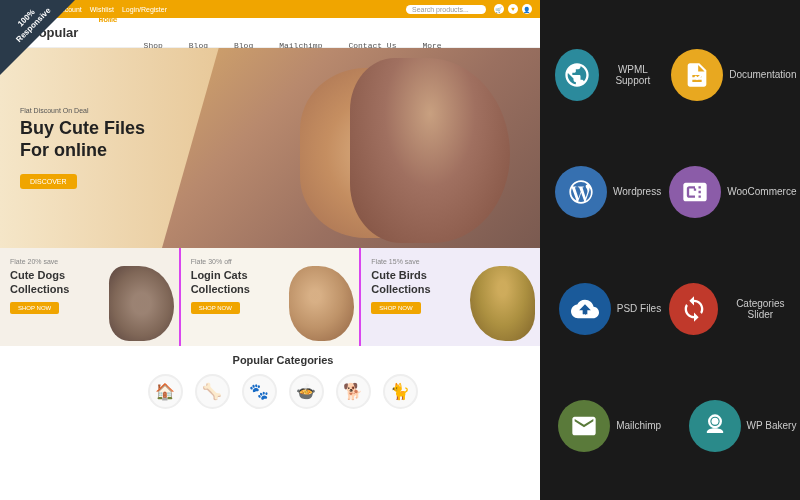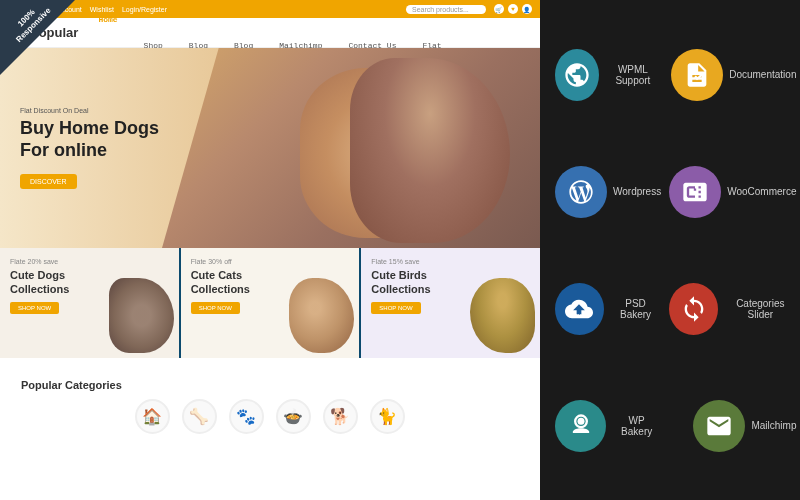--- a/index.html
+++ b/index.html
@@ -188,23 +188,23 @@
       border: none;
       padding: 4px 10px;
       border-radius: 3px;
       font-size: 7px;
       cursor: pointer;
     }
 
     
     .cards-section {
       display: flex;
-      height: 110px;
+      height: 98px;
       gap: 2px;
-      background: #0c4a6e;
+      background: #d946ef;
     }
     .card {
       flex: 1;
       position: relative;
       overflow: hidden;
       display: flex;
       align-items: flex-start;
       padding: 10px;
     }
     .card-1 { background: #f5f0e8; }
@@ -260,22 +260,23 @@
       width: 65px;
       height: 75px;
       background: radial-gradient(ellipse at 50% 30%, #c8a040 10%, #a08020 50%, #806010 80%);
       border-radius: 50% 50% 40% 60%;
       opacity: 0.85;
     }
 
     
     .categories-section {
       background: #fff;
-      padding: 21px;
-      text-align: left;
+      padding: 8px;
+      text-align: center;
+      margin-left: 26px;
     }
     .categories-title {
       font-size: 11px;
       font-weight: bold;
       color: #333;
       margin-bottom: 8px;
     }
     .categories-row {
       display: flex;
       justify-content: center;
@@ -381,32 +382,32 @@
       <div class="logo-icon">🐾</div>
       <span>Popular</span>
     </div>
     <nav class="nav-items">
       <span class="nav-item active">Home</span>
       <span class="nav-item normal">Shop</span>
       <span class="nav-item normal">Blog</span>
       <span class="nav-item normal">Blog</span>
       <span class="nav-item normal">Mailchimp</span>
       <span class="nav-item normal">Contact Us</span>
-      <span class="nav-item normal">Flat</span>
+      <span class="nav-item normal">More</span>
     </nav>
   </div>
 
   <div class="hero">
     <div class="hero-bg"></div>
     <div class="hero-dog-silhouette"></div>
     <div class="hero-girl-silhouette"></div>
     <div class="hero-content">
       <div class="hero-tag">Flat Discount On Deal</div>
       <div class="hero-title">
-        <span>Buy Home Dogs</span><br>
+        <span>Buy Cute Files</span><br>
         <span>For online</span>
       </div>
       <button class="hero-btn">DISCOVER</button>
     </div>
   </div>
 
   <div class="cards-section">
 
     <div class="card card-1">
       <div>
@@ -419,21 +420,21 @@
       </div>
       <div class="card-image">
         <div class="dog-img"></div>
       </div>
     </div>
 
     <div class="card card-2">
       <div>
         <div class="card-tag">Flate 30% off</div>
         <div class="card-title">
-          <span>Cute Cats</span><br>
+          <span>Login Cats</span><br>
           <span>Collections</span>
         </div>
         <button class="card-btn">SHOP NOW</button>
       </div>
       <div class="card-image">
         <div class="cat-img"></div>
       </div>
     </div>
 
     <div class="card card-3">
@@ -516,45 +517,45 @@
     <span class="feature-label">WooCommerce</span>
   </div>
 
   <div class="feature-item">
     <div class="feature-icon-circle icon-darkblue">
       <svg viewBox="0 0 24 24">
           <path d="M19.35 10.04C18.67 6.59 15.64 4 12 4 9.11 4 6.6 5.64 5.35 8.04 2.34 8.36 0 10.91 0 14c0 3.31 2.69 6 6 6h13c2.76 0 5-2.24 5-5 0-2.64-2.05-4.78-4.65-4.96zM14 13v4h-4v-4H7l5-5 5 5h-3z"></path>
           <text x="6" y="20" font-size="5" fill="white">FREE</text>
         </svg>
     </div>
-    <span class="feature-label">PSD Bakery</span>
+    <span class="feature-label">PSD Files</span>
   </div>
 
   <div class="feature-item">
     <div class="feature-icon-circle icon-red">
       <svg viewBox="0 0 24 24">
           <path d="M12 4V1L8 5l4 4V6c3.31 0 6 2.69 6 6 0 1.01-.25 1.97-.7 2.8l1.46 1.46C19.54 15.03 20 13.57 20 12c0-4.42-3.58-8-8-8zm0 14c-3.31 0-6-2.69-6-6 0-1.01.25-1.97.7-2.8L5.24 7.74C4.46 8.97 4 10.43 4 12c0 4.42 3.58 8 8 8v3l4-4-4-4v3z"></path>
         </svg>
     </div>
     <span class="feature-label">Categories Slider</span>
+  </div>
+
+  <div class="feature-item">
+    <div class="feature-icon-circle icon-olive">
+      <svg viewBox="0 0 24 24">
+          <path d="M20 4H4c-1.1 0-2 .9-2 2v12c0 1.1.9 2 2 2h16c1.1 0 2-.9 2-2V6c0-1.1-.9-2-2-2zm0 4l-8 5-8-5V6l8 5 8-5v2z"></path>
+        </svg>
+    </div>
+    <span class="feature-label">Mailchimp</span>
   </div>
 
   <div class="feature-item">
     <div class="feature-icon-circle icon-teal2">
       <svg viewBox="0 0 24 24">
           <circle cx="12" cy="8" r="3" fill="white"></circle>
           <path d="M12 14c-5 0-7 2-7 3v1h14v-1c0-1-2-3-7-3z"></path>
           <path d="M12 2a6 6 0 100 12A6 6 0 0012 2zm0 2a4 4 0 110 8A4 4 0 0112 4z"></path>
         </svg>
     </div>
     <span class="feature-label">WP Bakery</span>
   </div>
 
-  <div class="feature-item">
-    <div class="feature-icon-circle icon-olive">
-      <svg viewBox="0 0 24 24">
-          <path d="M20 4H4c-1.1 0-2 .9-2 2v12c0 1.1.9 2 2 2h16c1.1 0 2-.9 2-2V6c0-1.1-.9-2-2-2zm0 4l-8 5-8-5V6l8 5 8-5v2z"></path>
-        </svg>
-    </div>
-    <span class="feature-label">Mailchimp</span>
-  </div>
-
 </div>
 
 </body></html>

